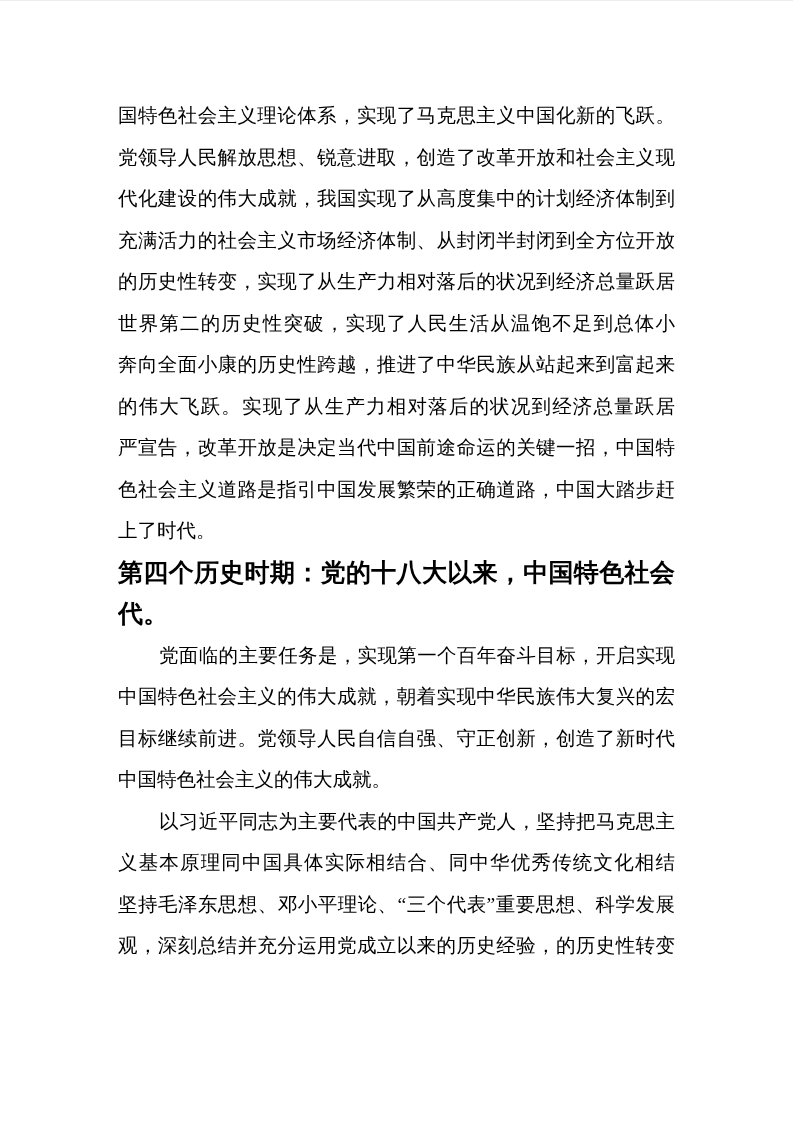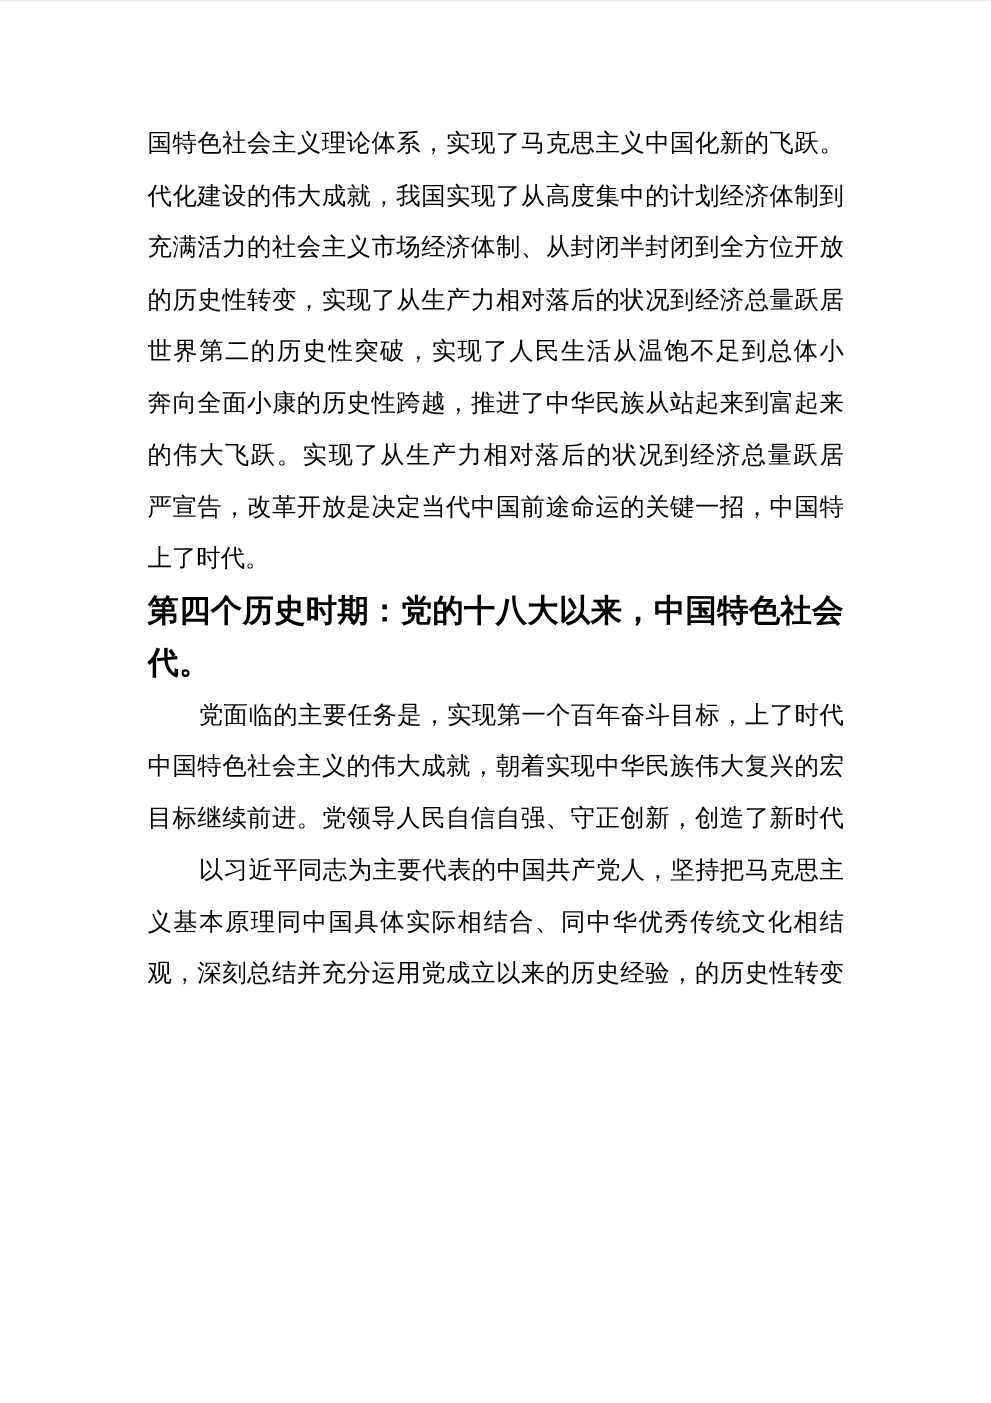--- a/index.html
+++ b/index.html
@@ -58,34 +58,38 @@
     letter-spacing: 0.2px;
   }
 </style>
 </head>
 <body>
 
 <div class="page">
   <div class="text-block">
 
     <div class="line">国特色社会主义理论体系，实现了马克思主义中国化新的飞跃。</div>
+    <div class="line">党领导人民解放思想、锐意进取，创造了改革开放和社会主义现</div>
     <div class="line">代化建设的伟大成就，我国实现了从高度集中的计划经济体制到</div>
     <div class="line">充满活力的社会主义市场经济体制、从封闭半封闭到全方位开放</div>
     <div class="line">的历史性转变，实现了从生产力相对落后的状况到经济总量跃居</div>
     <div class="line">世界第二的历史性突破，实现了人民生活从温饱不足到总体小康、</div>
     <div class="line">奔向全面小康的历史性跨越，推进了中华民族从站起来到富起来</div>
     <div class="line">的伟大飞跃。实现了从生产力相对落后的状况到经济总量跃居</div>
     <div class="line">严宣告，改革开放是决定当代中国前途命运的关键一招，中国特</div>
+    <div class="line">色社会主义道路是指引中国发展繁荣的正确道路，中国大踏步赶</div>
     <div class="line last">上了时代。</div>
 
     <div class="line heading">第四个历史时期：党的十八大以来，中国特色社会主义进入新时</div>
     <div class="line heading last">代。</div>
 
-    <div class="line indent">党面临的主要任务是，实现第一个百年奋斗目标，上了时代</div>
+    <div class="line indent">党面临的主要任务是，实现第一个百年奋斗目标，开启实现</div>
     <div class="line">中国特色社会主义的伟大成就，朝着实现中华民族伟大复兴的宏伟</div>
     <div class="line">目标继续前进。党领导人民自信自强、守正创新，创造了新时代</div>
+    <div class="line last">中国特色社会主义的伟大成就。</div>
 
     <div class="line indent">以习近平同志为主要代表的中国共产党人，坚持把马克思主</div>
     <div class="line">义基本原理同中国具体实际相结合、同中华优秀传统文化相结合，</div>
+    <div class="line">坚持毛泽东思想、邓小平理论、“三个代表”重要思想、科学发展</div>
     <div class="line">观，深刻总结并充分运用党成立以来的历史经验，的历史性转变</div>
 
   </div>
 </div>
 
 </body></html>

